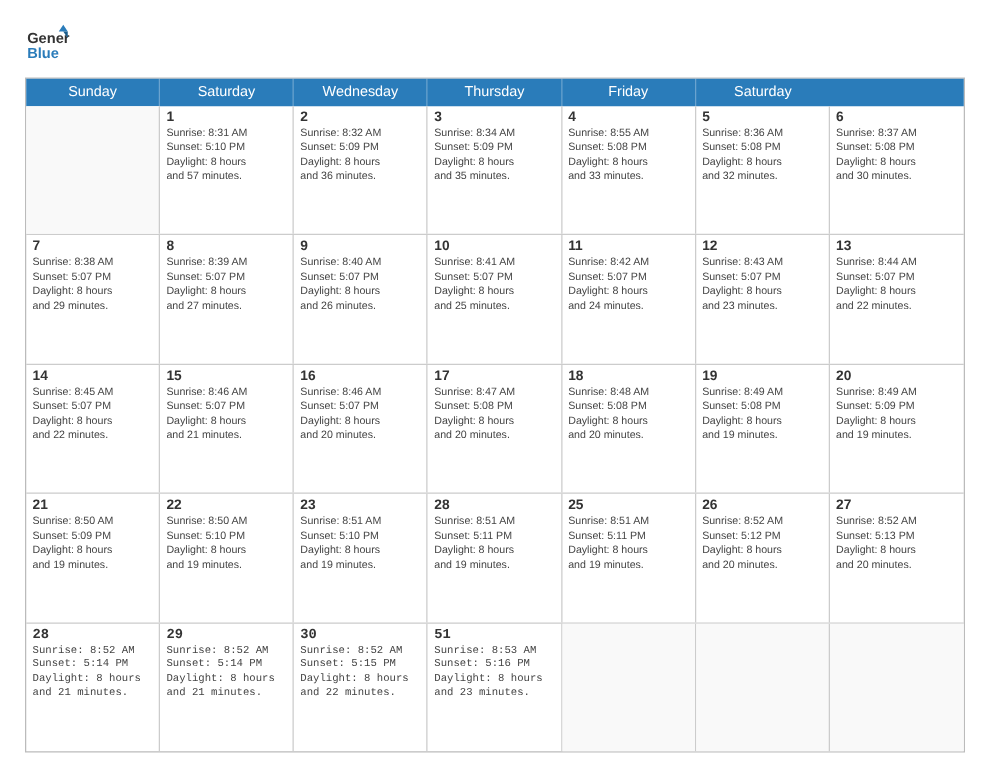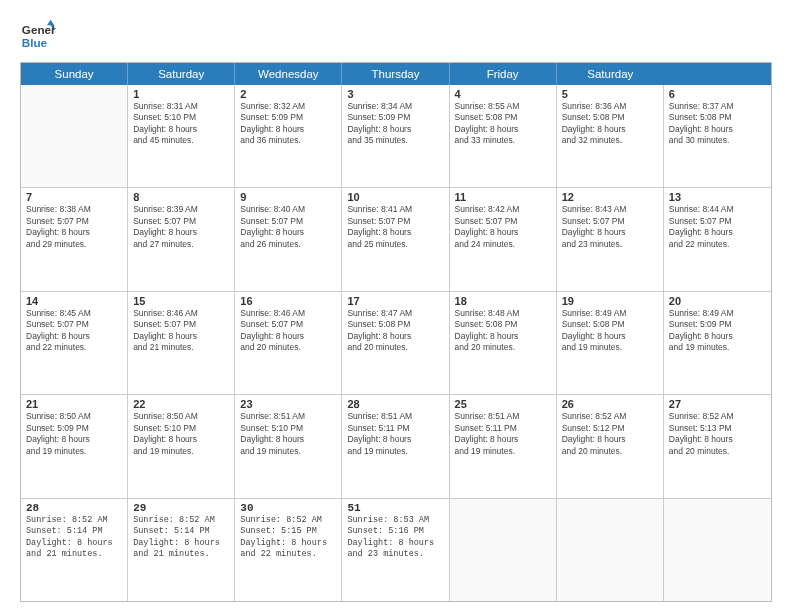--- a/index.html
+++ b/index.html
@@ -130,21 +130,21 @@
         <div class="cal-header-cell">Saturday</div>
       </div>
     <div class="cal-body">
     <div class="cal-row">
           <div class="cal-cell empty"></div>
           <div class="cal-cell">
             <span class="day-num">1</span>
             <span class="cell-line">Sunrise: 8:31 AM</span>
             <span class="cell-line">Sunset: 5:10 PM</span>
             <span class="cell-line">Daylight: 8 hours</span>
-            <span class="cell-line">and 45 minutes.</span>
+            <span class="cell-line">and 57 minutes.</span>
           </div>
           <div class="cal-cell">
             <span class="day-num">2</span>
             <span class="cell-line">Sunrise: 8:32 AM</span>
             <span class="cell-line">Sunset: 5:09 PM</span>
             <span class="cell-line">Daylight: 8 hours</span>
             <span class="cell-line">and 36 minutes.</span>
           </div>
           <div class="cal-cell">
             <span class="day-num">3</span>

